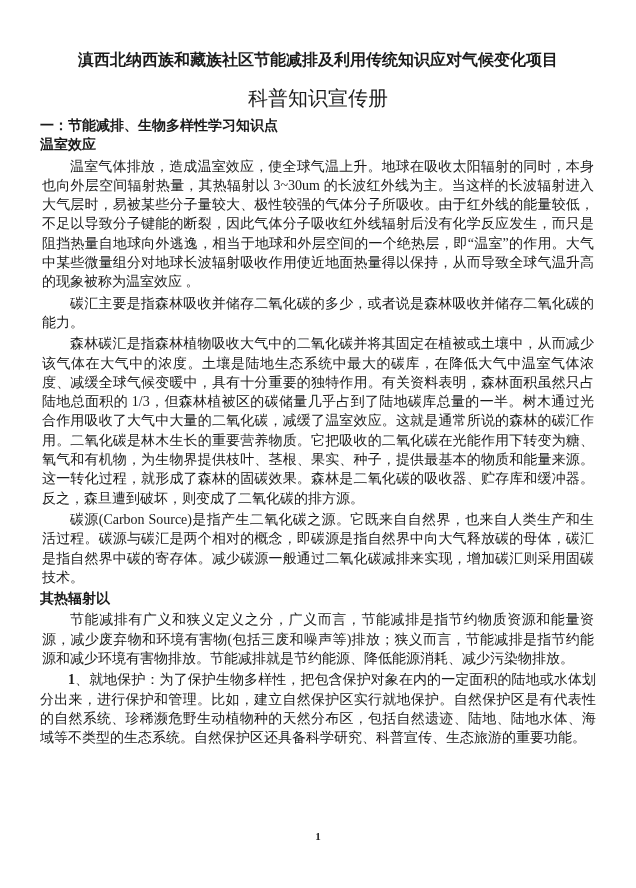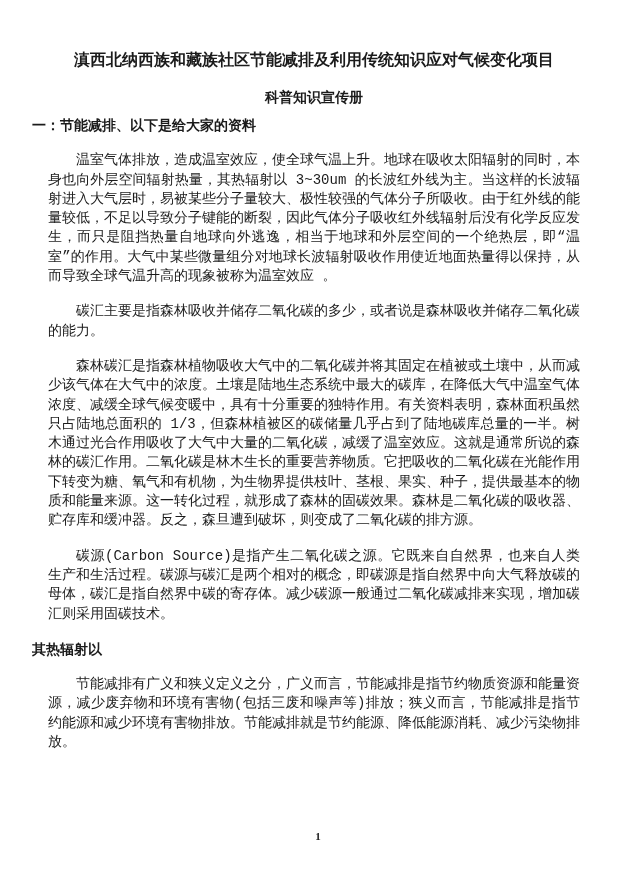--- a/index.html
+++ b/index.html
@@ -3,55 +3,54 @@
 <meta charset="utf-8">
 <style>
   html, body { margin: 0; padding: 0; background: #888; }
   .page {
     position: relative;
     width: 636px;
     height: 888px;
     margin: 0 auto;
     background: #ffffff;
     box-sizing: border-box;
-    padding: 50px 40px 0 32px;
+    padding: 50px 40px 0 40px;
     font-family: "Liberation Serif", "DejaVu Serif", serif;
     color: #1b1b1b;
     overflow: hidden;
   }
   .doc-title {
     font-size: 16px;
     font-weight: 700;
     text-align: center;
     margin: 0 0 18px 0;
     line-height: 20px;
   }
   .doc-subtitle {
-    font-size: 14px;
-    font-weight: 700;
+    font-size: 20px;
+    font-weight: 400;
     text-align: center;
     margin: 0 0 8px 0;
     line-height: 20px;
   }
   .doc-body {
     font-size: 14px;
     line-height: 19.3px;
     text-align: justify;
     text-justify: inter-ideograph;
   }
   .sec-heading {
     font-size: 14px;
     font-weight: 700;
     margin: 0;
     line-height: 19.3px;
   }
   .para {
-    margin: 16px;
+    margin: 2px;
     text-indent: 2em;
-    font-family: Liberation Mono, monospace;
   }
   .num-item {
     margin: 0;
     text-indent: 2em;
   }
   .item-num { font-weight: 700; }
   .page-number {
     position: absolute;
     left: 0;
     right: 0;
@@ -64,29 +63,31 @@
 </style>
 </head>
 <body>
 
 <div class="page">
   <h1 class="doc-title">滇西北纳西族和藏族社区节能减排及利用传统知识应对气候变化项目</h1>
   <h2 class="doc-subtitle">科普知识宣传册</h2>
 
   <div class="doc-body">
 
-    <h3 class="sec-heading">一：节能减排、以下是给大家的资料</h3>
+    <h3 class="sec-heading">一：节能减排、生物多样性学习知识点</h3>
 
+    <h3 class="sec-heading">温室效应</h3>
     <p class="para">温室气体排放，造成温室效应，使全球气温上升。地球在吸收太阳辐射的同时，本身也向外层空间辐射热量，其热辐射以 3~30um 的长波红外线为主。当这样的长波辐射进入大气层时，易被某些分子量较大、极性较强的气体分子所吸收。由于红外线的能量较低，不足以导致分子键能的断裂，因此气体分子吸收红外线辐射后没有化学反应发生，而只是阻挡热量自地球向外逃逸，相当于地球和外层空间的一个绝热层，即“温室”的作用。大气中某些微量组分对地球长波辐射吸收作用使近地面热量得以保持，从而导致全球气温升高的现象被称为温室效应 。</p>
 
     <p class="para">碳汇主要是指森林吸收并储存二氧化碳的多少，或者说是森林吸收并储存二氧化碳的能力。</p>
     <p class="para">森林碳汇是指森林植物吸收大气中的二氧化碳并将其固定在植被或土壤中，从而减少该气体在大气中的浓度。土壤是陆地生态系统中最大的碳库，在降低大气中温室气体浓度、减缓全球气候变暖中，具有十分重要的独特作用。有关资料表明，森林面积虽然只占陆地总面积的 1/3，但森林植被区的碳储量几乎占到了陆地碳库总量的一半。树木通过光合作用吸收了大气中大量的二氧化碳，减缓了温室效应。这就是通常所说的森林的碳汇作用。二氧化碳是林木生长的重要营养物质。它把吸收的二氧化碳在光能作用下转变为糖、氧气和有机物，为生物界提供枝叶、茎根、果实、种子，提供最基本的物质和能量来源。这一转化过程，就形成了森林的固碳效果。森林是二氧化碳的吸收器、贮存库和缓冲器。反之，森旦遭到破坏，则变成了二氧化碳的排方源。</p>
     <p class="para">碳源(Carbon Source)是指产生二氧化碳之源。它既来自自然界，也来自人类生产和生活过程。碳源与碳汇是两个相对的概念，即碳源是指自然界中向大气释放碳的母体，碳汇是指自然界中碳的寄存体。减少碳源一般通过二氧化碳减排来实现，增加碳汇则采用固碳技术。</p>
 
     <h3 class="sec-heading">其热辐射以</h3>
     <p class="para">节能减排有广义和狭义定义之分，广义而言，节能减排是指节约物质资源和能量资源，减少废弃物和环境有害物(包括三废和噪声等)排放；狭义而言，节能减排是指节约能源和减少环境有害物排放。节能减排就是节约能源、降低能源消耗、减少污染物排放。</p>
 
+    <p class="num-item"><span class="item-num">1</span><span>、就地保护：为了保护生物多样性，把包含保护对象在内的一定面积的陆地或水体划分出来，进行保护和管理。比如，建立自然保护区实行就地保护。自然保护区是有代表性的自然系统、珍稀濒危野生动植物种的天然分布区，包括自然遗迹、陆地、陆地水体、海域等不类型的生态系统。自然保护区还具备科学研究、科普宣传、生态旅游的重要功能。</span></p>
     <p class="num-item"></p>
 
   </div>
 
   <div class="page-number">1</div>
 </div>
 
 </body></html>

